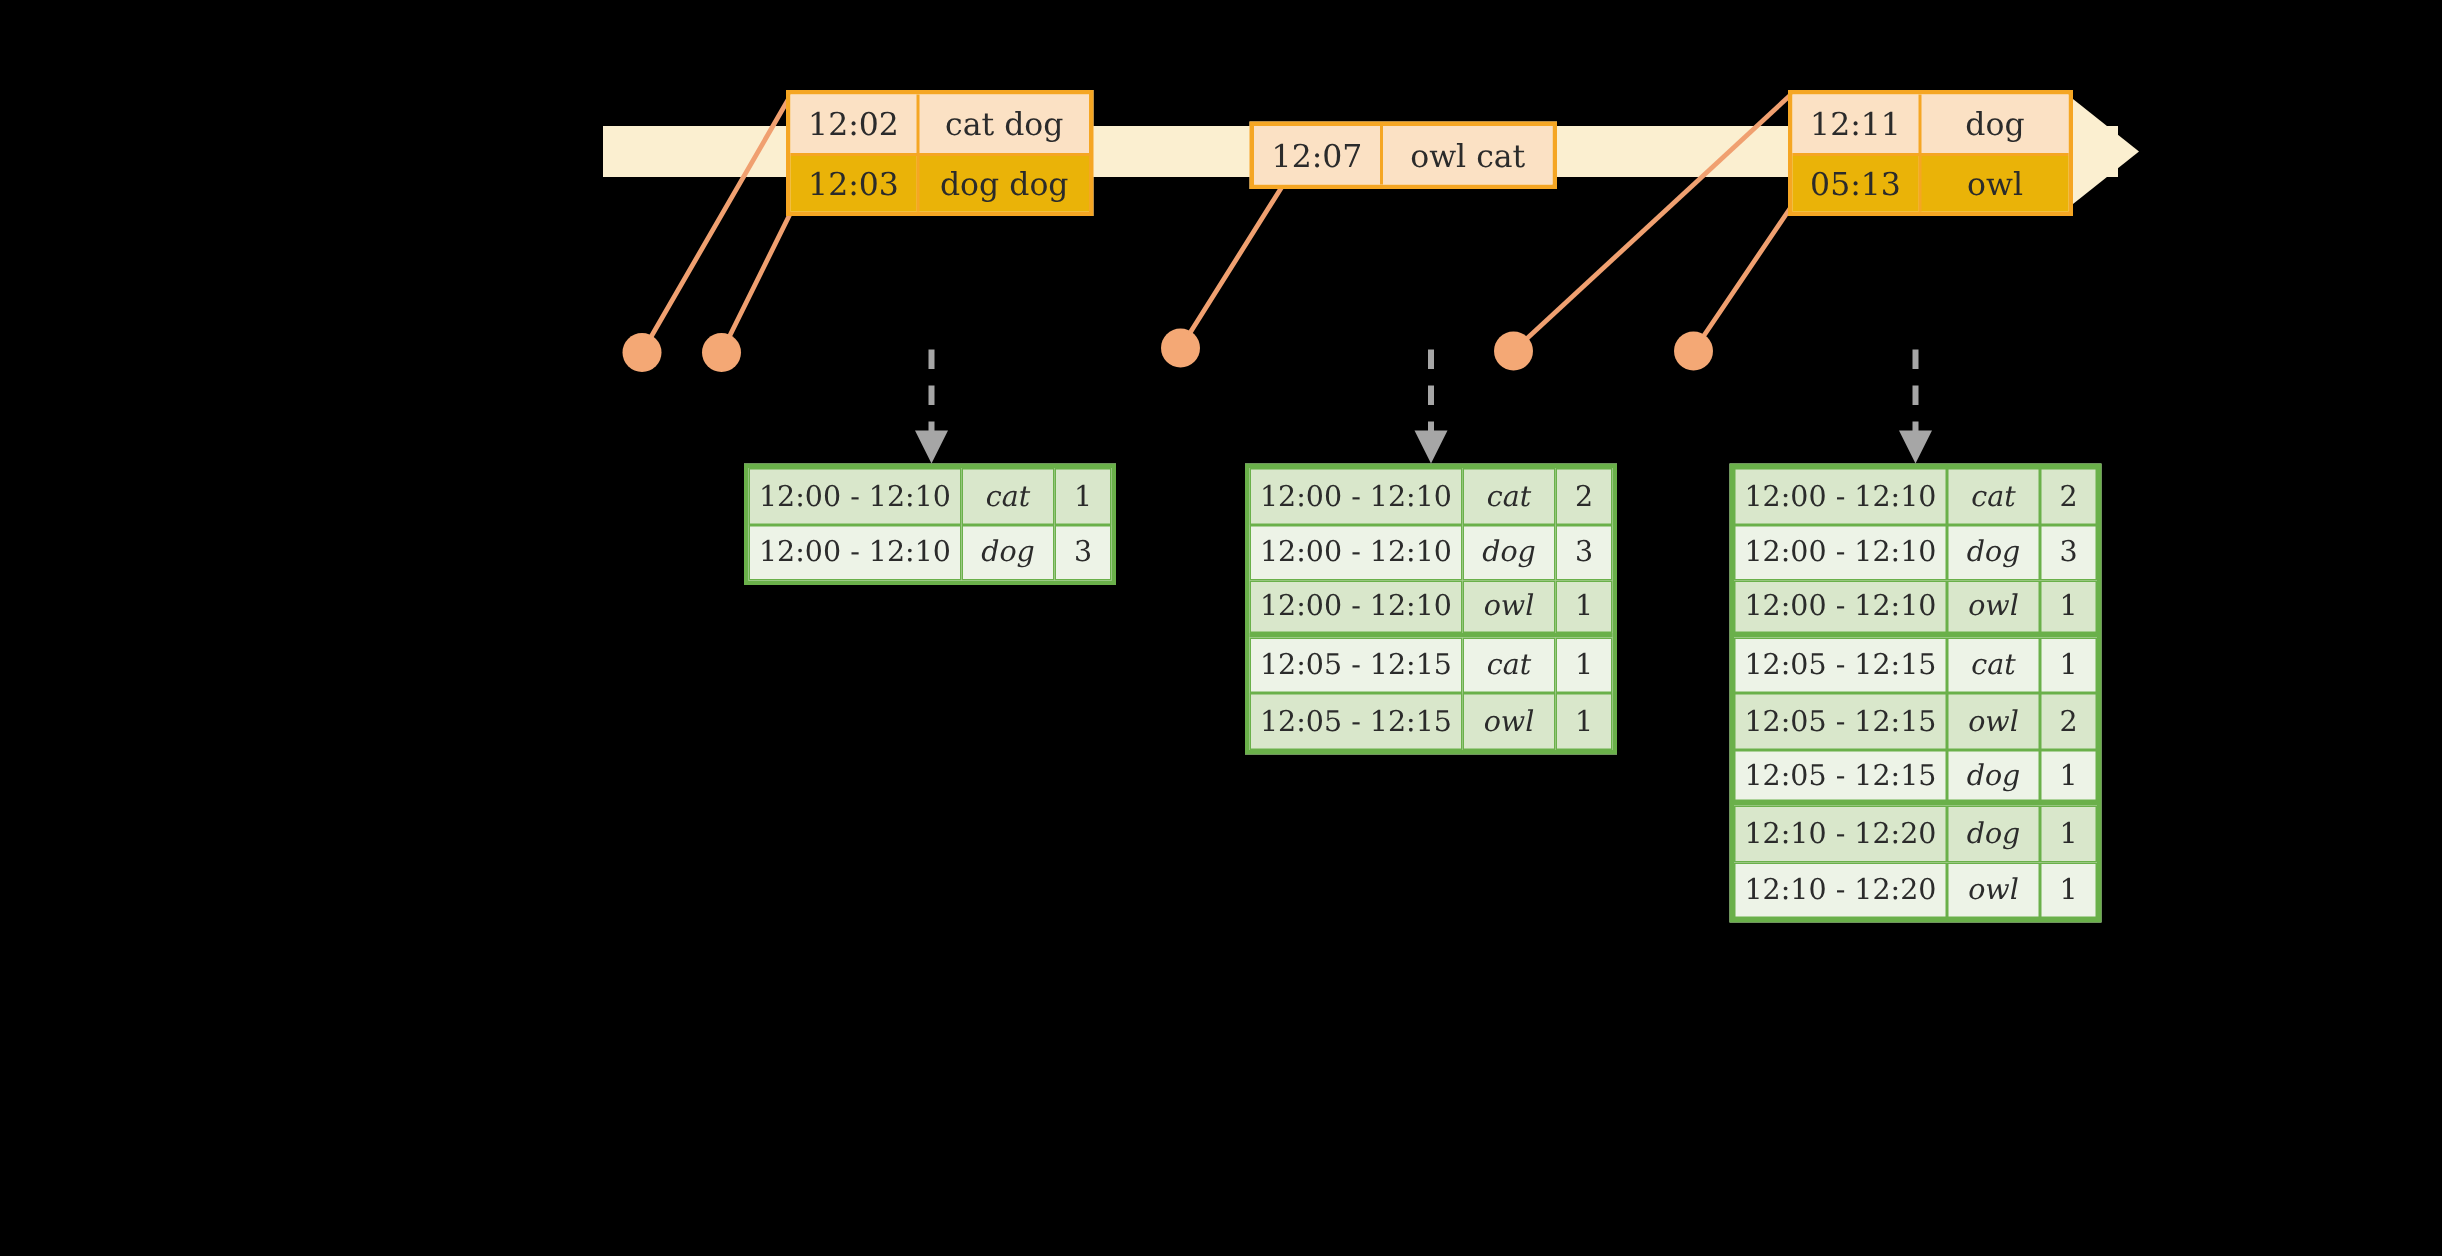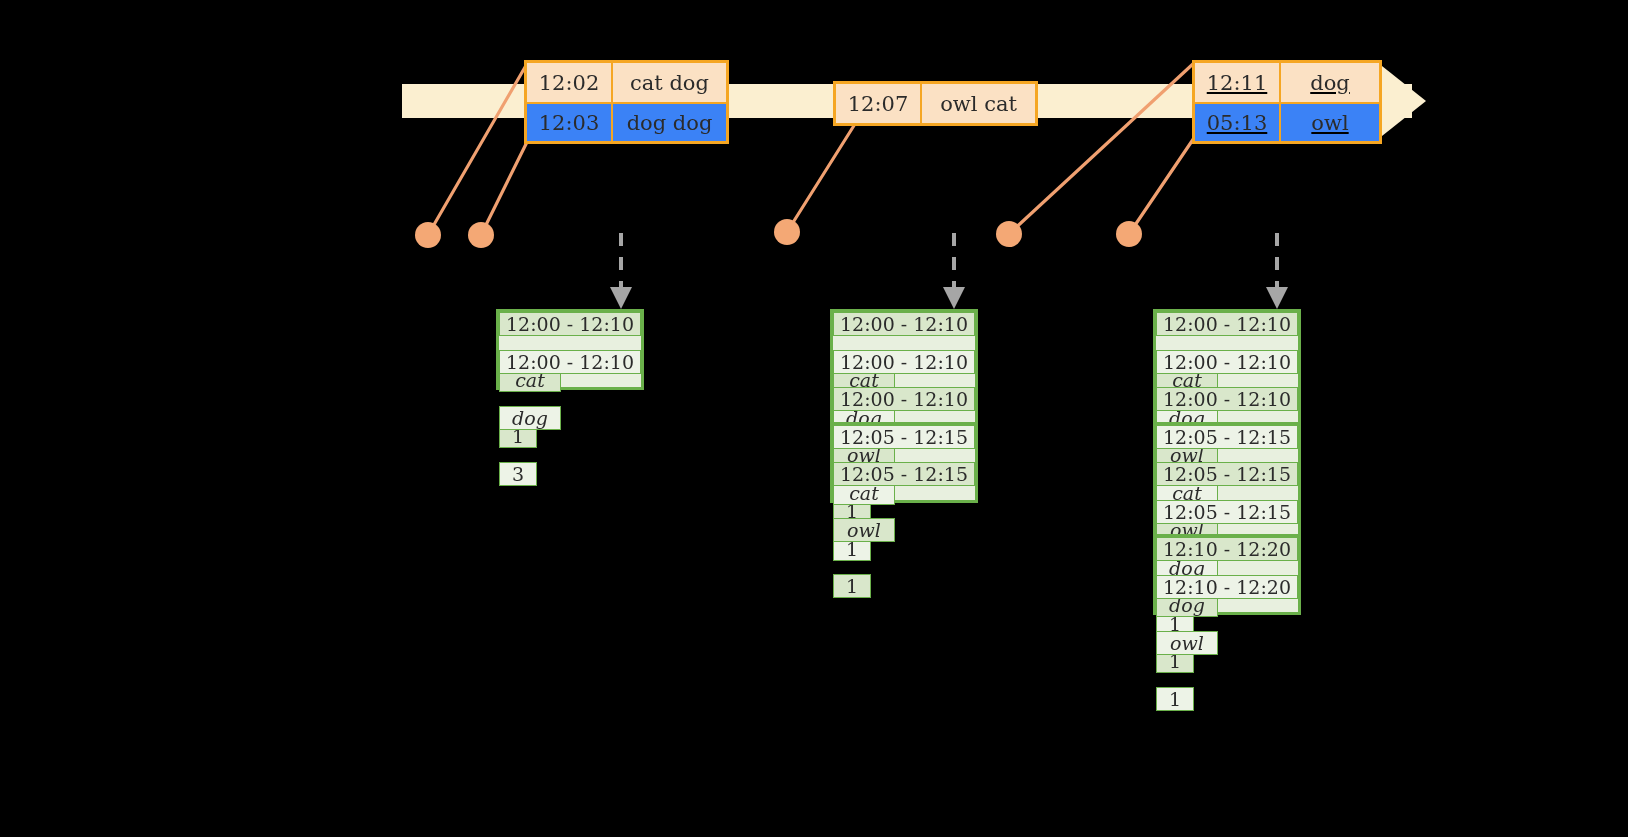--- a/index.html
+++ b/index.html
@@ -30,21 +30,21 @@
     display: flex;
     flex-direction: column;
     z-index: 5;
   }
   .event-row {
     display: flex;
     flex-direction: row;
     height: 39px;
   }
   .event-row + .event-row { border-top: 2px solid #F5A623; }
-  .event-row.alt .cell { background: #3b82f6; }
+  .event-row.alt .cell { background: #eab308; }
   .event-row .cell {
     background: #FBE1C4;
     display: flex;
     align-items: center;
     justify-content: center;
     color: #2b2b2b;
     font-size: 21px;
     font-family: "DejaVu Serif", serif;
     white-space: nowrap;
   }
@@ -57,23 +57,22 @@
   .result-table {
     position: absolute;
     border: 3px solid #6AB04A;
     background: #E8F0DF;
     display: flex;
     flex-direction: column;
     z-index: 5;
   }
   .res-row {
     display: flex;
-    flex-direction: column;
+    flex-direction: row;
     height: 37.5px;
-    gap: 32px;
   }
   .res-row .rcell {
     display: flex;
     align-items: center;
     justify-content: center;
     color: #2b2b2b;
     font-size: 19px;
     font-family: "DejaVu Serif", serif;
     white-space: nowrap;
     border: 1.5px solid #6AB04A;
@@ -143,21 +142,21 @@
     </div>
   </div>
 
   <div class="event-box wide" style="left:811px; top:81px;">
     <div class="event-row">
       <div class="cell time">12:07</div>
       <div class="cell words">owl cat</div>
     </div>
   </div>
 
-  <div class="event-box narrow" style="left:1170px; top:60px;text-decoration:underline;">
+  <div class="event-box narrow" style="left:1170px; top:60px;">
     <div class="event-row">
       <div class="cell time">12:11</div>
       <div class="cell words">dog</div>
     </div>
     <div class="event-row alt">
       <div class="cell time">05:13</div>
       <div class="cell words">owl</div>
     </div>
   </div>
 

